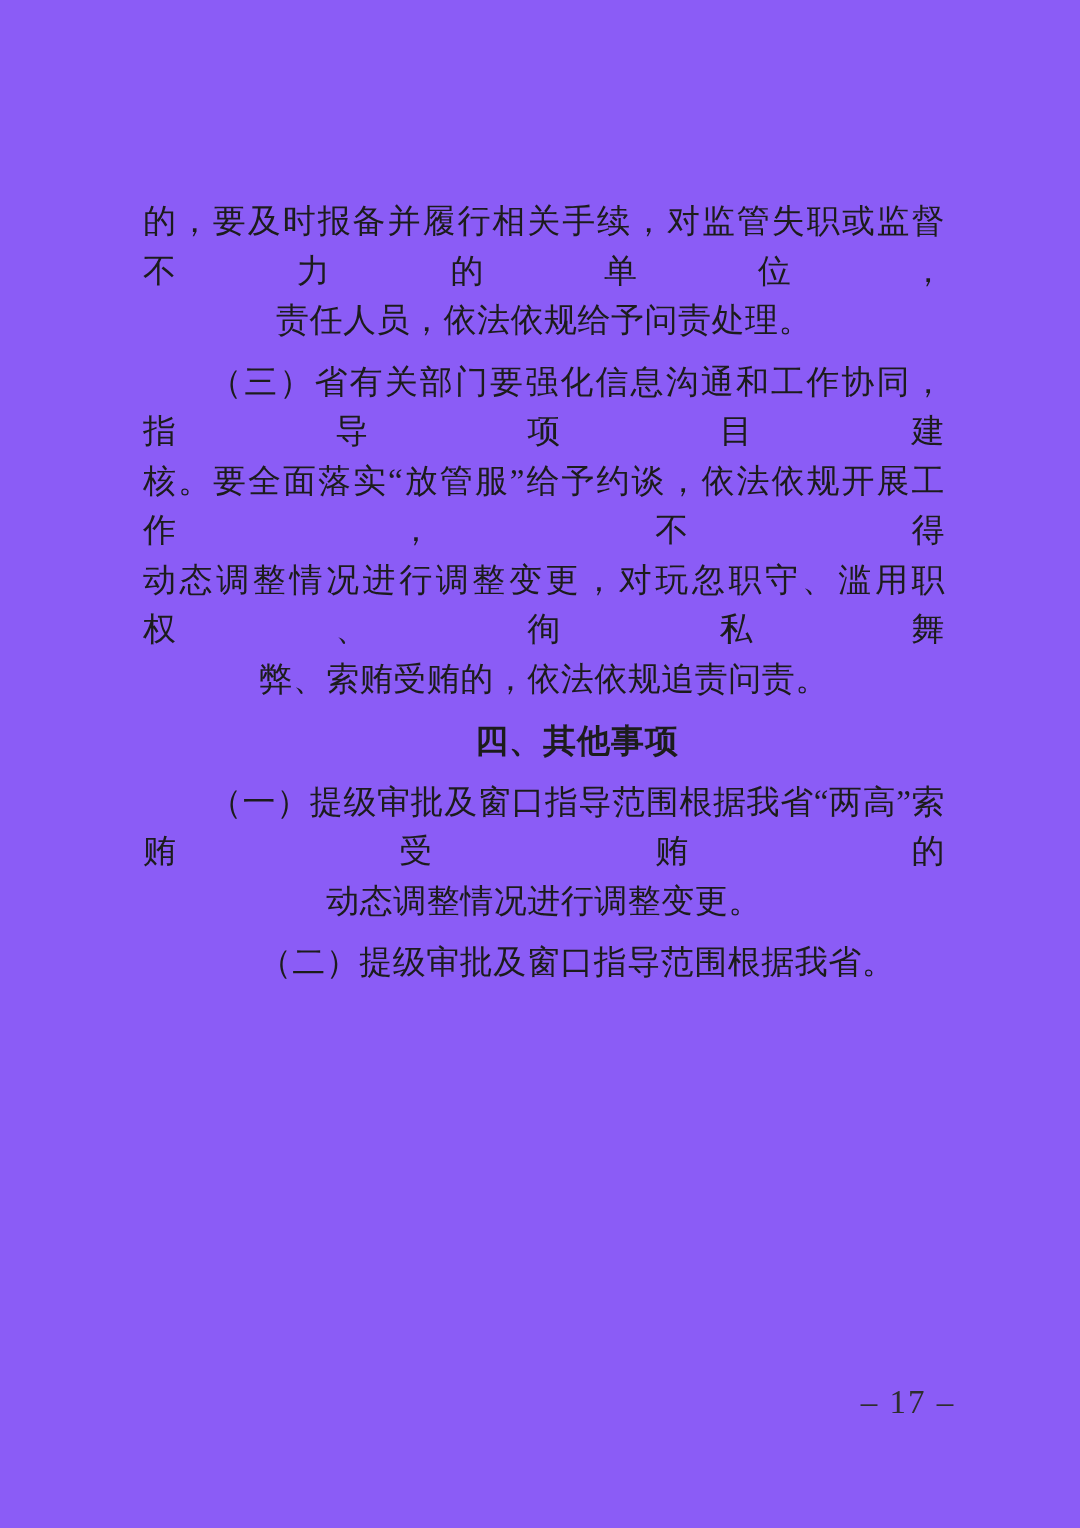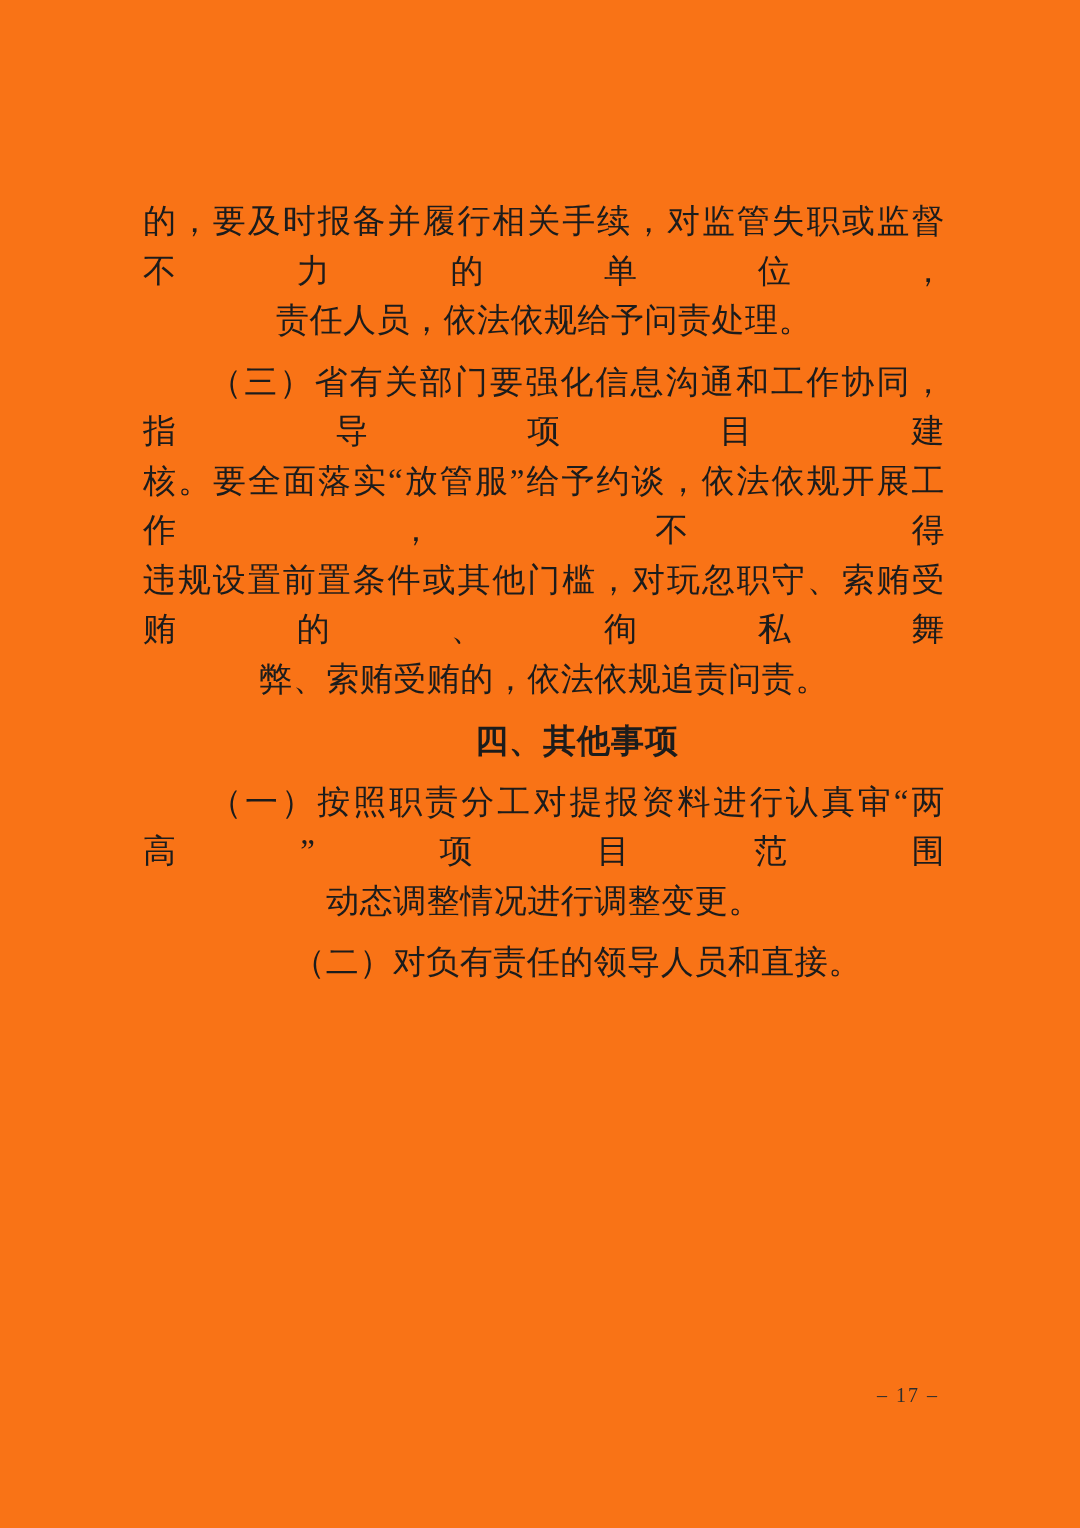--- a/index.html
+++ b/index.html
@@ -5,21 +5,21 @@
   html, body {
     margin: 0;
     padding: 0;
     background: #e8e8e8;
   }
   .page {
     position: relative;
     width: 1080px;
     height: 1528px;
     margin: 0 auto;
-    background: #f97316;
+    background: #8b5cf6;
     overflow: hidden;
     font-family: "Liberation Serif", "DejaVu Serif", serif;
     color: #1c1c1c;
   }
   .text-block {
     position: absolute;
     left: 143px;
     top: 197px;
     width: 802px;
     font-size: 33px;
@@ -44,36 +44,36 @@
     font-family: "Liberation Sans", "DejaVu Sans", sans-serif;
     font-weight: bold;
     letter-spacing: 1px;
   }
   .page-number {
     position: absolute;
     left: 858px;
     top: 1384px;
     width: 100px;
     text-align: center;
-    font-size: 20px;
+    font-size: 33px;
     color: #2e2e2e;
     letter-spacing: 2px;
     font-family: "Liberation Serif", "DejaVu Serif", serif;
   }
 </style>
 </head>
 <body>
 
 <div class="page">
   <div class="text-block">
     <div class="line justify">的，要及时报备并履行相关手续，对监管失职或监督不力的单位，</div>
     <div class="line">责任人员，依法依规给予问责处理。</div>
     <div class="line justify indent">（三）省有关部门要强化信息沟通和工作协同，指导项目建</div>
     <div class="line justify">核。要全面落实“放管服”给予约谈，依法依规开展工作，不得</div>
-    <div class="line justify">违规设置前置条件或其他门槛，对玩忽职守、索贿受贿的、徇私舞</div>
+    <div class="line justify">动态调整情况进行调整变更，对玩忽职守、滥用职权、徇私舞</div>
     <div class="line">弊、索贿受贿的，依法依规追责问责。</div>
     <div class="line heading indent">四、其他事项</div>
-    <div class="line justify indent">（一）按照职责分工对提报资料进行认真审“两高”项目范围</div>
+    <div class="line justify indent">（一）提级审批及窗口指导范围根据我省“两高”索贿受贿的</div>
     <div class="line">动态调整情况进行调整变更。</div>
-    <div class="line indent">（二）对负有责任的领导人员和直接。</div>
+    <div class="line indent">（二）提级审批及窗口指导范围根据我省。</div>
   </div>
   <div class="page-number">– 17 –</div>
 </div>
 
 </body></html>

